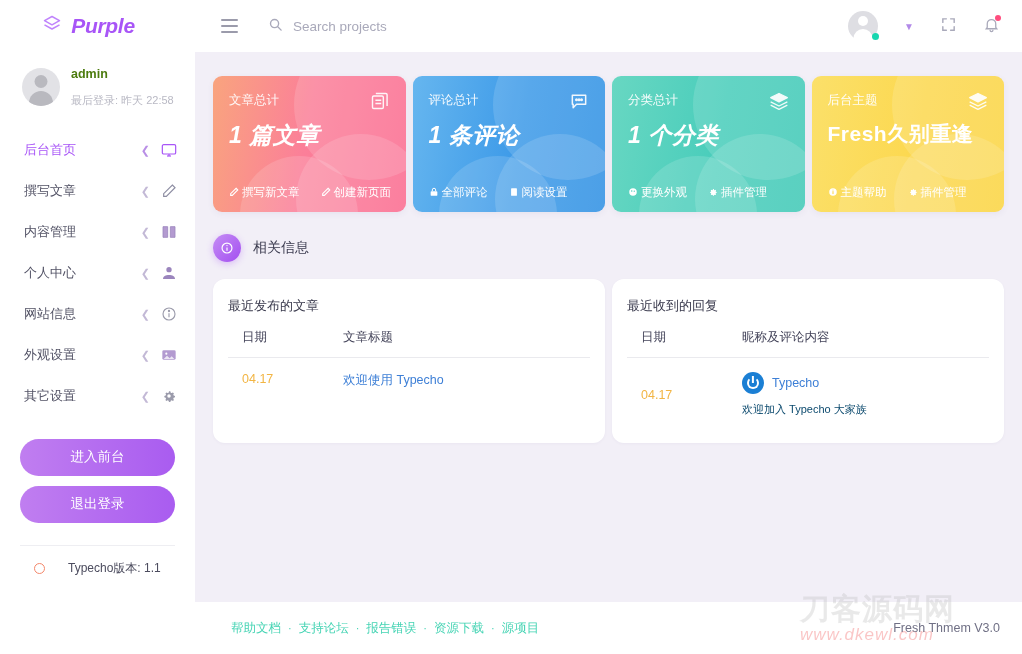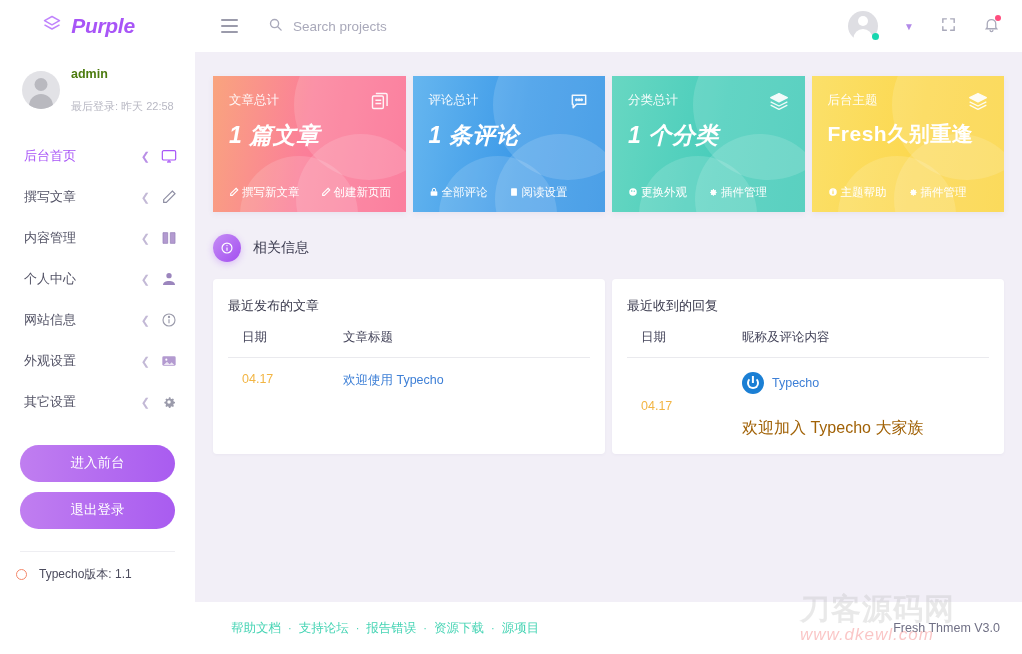--- a/index.html
+++ b/index.html
@@ -40,21 +40,21 @@
     transform: translateX(-50%);
     width: 13px; height: 13px; border-radius: 50%; background: #b9b9bf;
   }
   .avatar-img::after {
     content: ""; position: absolute; left: 50%; top: 23px;
     transform: translateX(-50%);
     width: 24px; height: 20px; border-radius: 12px 12px 0 0; background: #b9b9bf;
   }
   .user-meta { line-height: 1.35; }
   .user-name { font-size: 12.5px; font-weight: bold; color: #4d7c0f; }
-  .user-login { font-size: 11px; color: #b9b9c4; margin-top: 16px; }
+  .user-login { font-size: 11px; color: #b9b9c4; margin-top: 10px; }
 
   .nav { margin-top: 6px; }
   .nav-item {
     height: 41px; display: flex; align-items: center;
     padding: 0 18px 0 24px; cursor: pointer; position: relative;
   }
   .nav-label { font-size: 13px; color: #525265; flex: 1; }
   .nav-item.active .nav-label { color: #a855f7; }
   .nav-arrow { font-size: 11px; color: #c3b9d6; margin-right: 11px; }
   .nav-item.active .nav-arrow { color: #b98fe6; }
@@ -63,22 +63,22 @@
   .side-buttons { padding: 22px 20px 0 20px; }
   .pbtn {
     display: block; width: 100%; height: 37px; border: none; border-radius: 19px;
     color: #ffffff; font-size: 13.5px; cursor: pointer;
     background: linear-gradient(90deg, #c07ef0 0%, #a95cf0 100%);
     font-family: Liberation Sans, sans-serif;
   }
   .pbtn + .pbtn { margin-top: 10px; }
   .side-sep { margin: 22px 20px 0 20px; border-top: 1px solid #eeeef2; }
   .version {
-    display: flex; align-items: center; gap: 12px;
-    padding: 14px 20px 0 16px; font-size: 12px; color: #4c4c5e;
+    display: flex; align-items: center; gap: 23px;
+    padding: 14px 20px 0 34px; font-size: 12px; color: #4c4c5e;
   }
   .ver-dot {
     width: 11px; height: 11px; border-radius: 50%;
     border: 1.6px solid #f4876a; flex: 0 0 11px;
   }
 
   
   .right { flex: 1; display: flex; flex-direction: column; position: relative; }
 
   .topbar {
@@ -130,21 +130,21 @@
   .sec-badge {
     width: 28px; height: 28px; border-radius: 50%;
     background: linear-gradient(135deg, #c58df5 0%, #a34ef0 100%);
     display: flex; align-items: center; justify-content: center;
     box-shadow: 0 2px 7px rgba(168,85,247,0.32);
   }
   .sec-title { font-size: 14px; color: #3c3c50; }
 
   .cards { display: flex; gap: 7px; }
   .card {
-    flex: 1; height: 136px; border-radius: 0; position: relative;
+    flex: 1; height: 136px; border-radius: 9px; position: relative;
     overflow: hidden; color: #ffffff; padding: 16px 16px 0 16px;
     box-shadow: 0 2px 6px rgba(100,80,140,0.07);
   }
   .card .bub {
     position: absolute; border-radius: 50%;
     background: rgba(255,255,255,0.14); pointer-events: none;
   }
   .card .b1 { width: 150px; height: 150px; right: -38px; top: -46px; }
   .card .b2 { width: 130px; height: 130px; right: -20px; bottom: -52px; }
   .card .b3 { width: 118px; height: 118px; right: 48px; bottom: -62px; }
@@ -163,21 +163,21 @@
     position: absolute; right: 16px; top: 15px; opacity: .92; z-index: 2;
   }
   .card1 { background: linear-gradient(100deg, #f9a47e 0%, #fb7f99 48%, #fb6a8f 100%); }
   .card2 { background: linear-gradient(100deg, #66b6ef 0%, #3d9ae8 55%, #2e90e4 100%); }
   .card3 { background: linear-gradient(100deg, #68d7c2 0%, #49cdbb 55%, #3fc9b6 100%); }
   .card4 { background: linear-gradient(100deg, #fbe06a 0%, #fcd84f 55%, #fbd441 100%); }
 
   .sec-head2 { margin-top: 22px; }
   .panels { display: flex; gap: 7px; }
   .panel {
-    flex: 1; background: #ffffff; border-radius: 4px; padding: 18px 15px 15px 15px;
+    flex: 1; background: #ffffff; border-radius: 12px; padding: 18px 15px 15px 15px;
     min-height: 164px; box-shadow: 0 1px 3px rgba(100,80,140,0.05);
   }
   .panel-title { font-size: 13px; color: #3a3a4d; margin-bottom: 14px; }
   .tbl { width: 100%; border-collapse: collapse; }
   .tbl th {
     text-align: left; font-size: 12.5px; font-weight: normal; color: #44445a;
     padding: 0 0 11px 0; border-bottom: 1px solid #eaeaee;
   }
   .tbl th.col-date { width: 115px; padding-left: 14px; }
   .tbl td {
@@ -192,21 +192,21 @@
   }
   .cm-logo-inner {
     width: 12px; height: 12px; border-radius: 50%;
     border: 2.2px solid #ffffff; border-top-color: transparent; position: relative;
   }
   .cm-logo-inner::after {
     content: ""; position: absolute; left: 50%; top: -3px; width: 2.2px; height: 7px;
     background: #ffffff; transform: translateX(-50%);
   }
   .cm-name { color: #3d7fd6; font-size: 12.5px; }
-  .cm-text { margin-top: 24px; font-size: 16px; color: #a16207; }
+  .cm-text { margin-top: 8px; font-size: 11px; color: #0c4a6e; }
 
   .footer {
     height: 52px; background: #ffffff; display: flex; align-items: center;
     padding: 0 22px 0 36px; flex: 0 0 52px; position: relative; z-index: 2;
   }
   .foot-links { display: flex; align-items: center; gap: 7px; font-size: 12.5px; }
   .foot-link { color: #46d4b4; text-decoration: none; cursor: pointer; text-align: center; }
   .foot-sep { color: #46d4b4; font-size: 11px; }
   .foot-ver {
     margin-left: auto; font-size: 12.5px; color: #707085;

